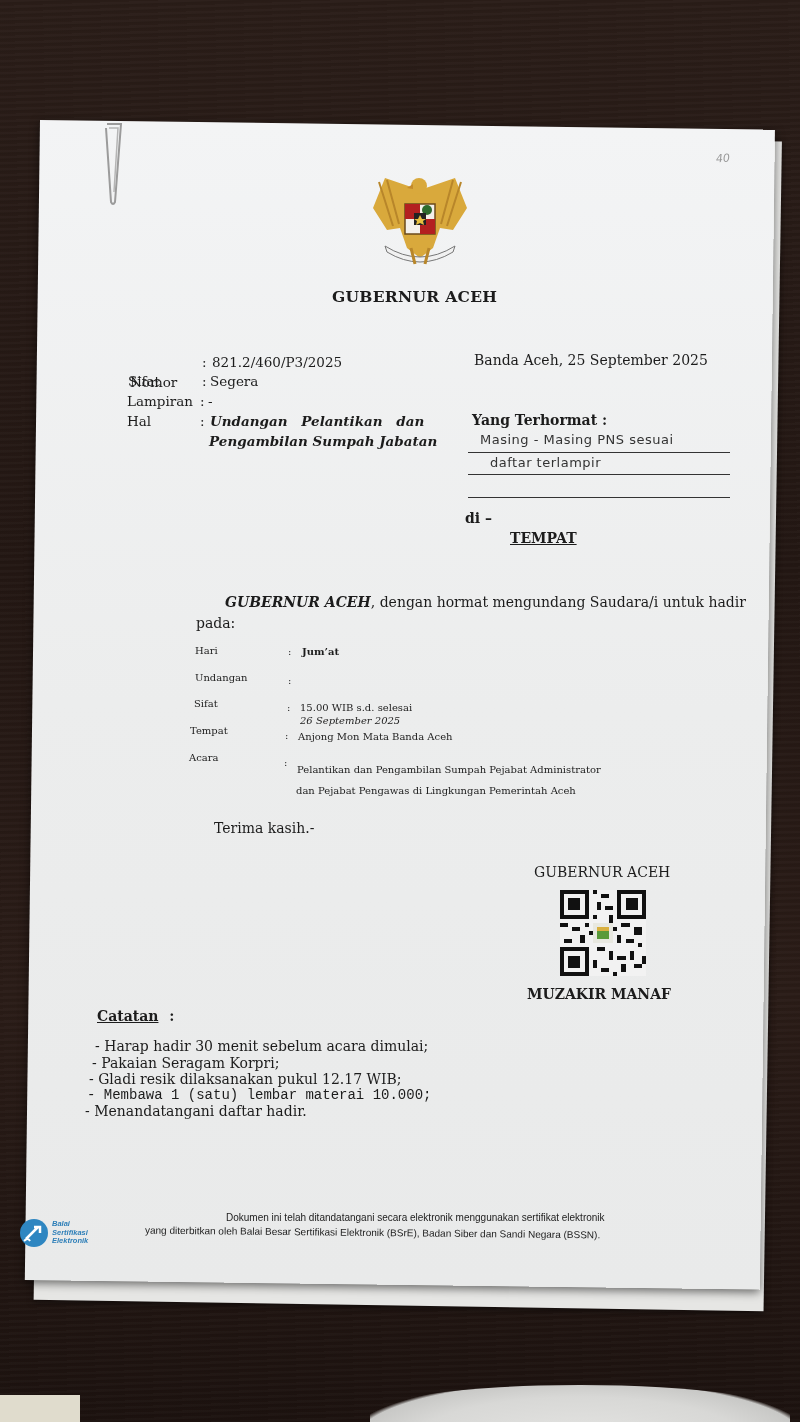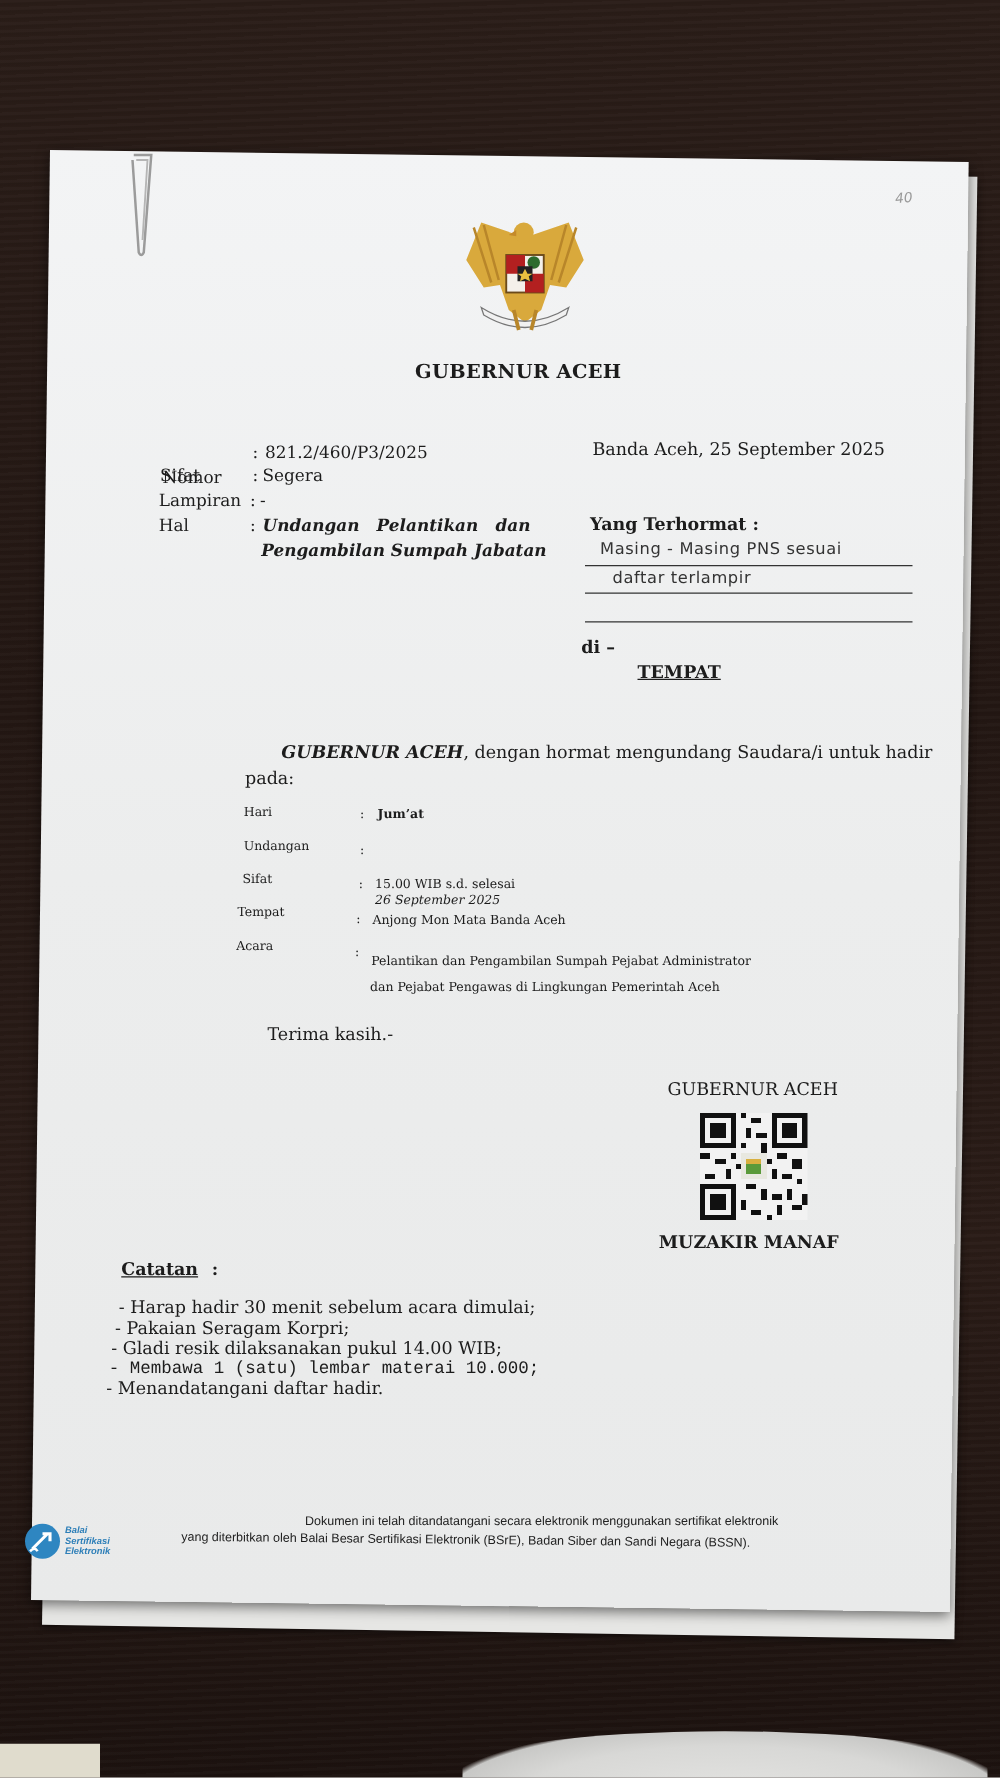--- a/index.html
+++ b/index.html
@@ -196,31 +196,31 @@
   <rect x="9" y="9" width="3" height="1" fill="#d9b040"></rect>
 </svg>
 <div class="sig" style="left:527px;top:986px;font-weight:bold;">MUZAKIR MANAF</div>
 
 <div class="notes" style="left:97px;top:1008px;font-weight:bold;">
   <span style="text-decoration:underline;">Catatan</span>
   <span style="margin-left:6px;">:</span>
 </div>
 <div class="notes" style="left:95px;top:1038px;">- Harap hadir 30 menit sebelum acara dimulai;</div>
 <div class="notes" style="left:92px;top:1055px;">- Pakaian Seragam Korpri;</div>
-<div class="notes" style="left:89px;top:1071px;">- Gladi resik dilaksanakan pukul 14.00 WIB;</div>
+<div class="notes" style="left:89px;top:1071px;">- Gladi resik dilaksanakan pukul 12.17 WIB;</div>
 <div class="notes" style="left:87px;top:1087px;font-family:Liberation Mono, monospace;">- Membawa 1 (satu) lembar materai 10.000;</div>
 <div class="notes" style="left:85px;top:1103px;">- Menandatangani daftar hadir.</div>
 
 <svg class="bsre-logo" style="width:32px;height:32px;" viewBox="0 0 32 32">
   <circle cx="16" cy="16" r="14" fill="#2e86c1"></circle>
   <path d="M8 22 L20 10 M16 10 L22 10 L22 16" stroke="#fff" stroke-width="2.5" fill="none"></path>
   <path d="M6 24 Q10 20 12 24" stroke="#fff" stroke-width="2" fill="none"></path>
 </svg>
 <div class="bsre-text">
   <div>Balai</div>
   <div>Sertifikasi</div>
   <div>Elektronik</div>
 </div>
-<div class="footer-text" style="left:204px;top:1212px;padding-left:40px;">Dokumen ini telah ditandatangani secara elektronik menggunakan sertifikat elektronik</div>
+<div class="footer-text" style="left:186px;top:1212px;padding-left:40px;">Dokumen ini telah ditandatangani secara elektronik menggunakan sertifikat elektronik</div>
 <div class="footer-text" style="left:145px;top:1227px;transform:rotate(0.6deg);">yang diterbitkan oleh Balai Besar Sertifikasi Elektronik (BSrE), Badan Siber dan Sandi Negara (BSSN).</div>
 
 <div class="dark-corner"></div>
 <div class="cloth"></div>
 
 </body></html>

